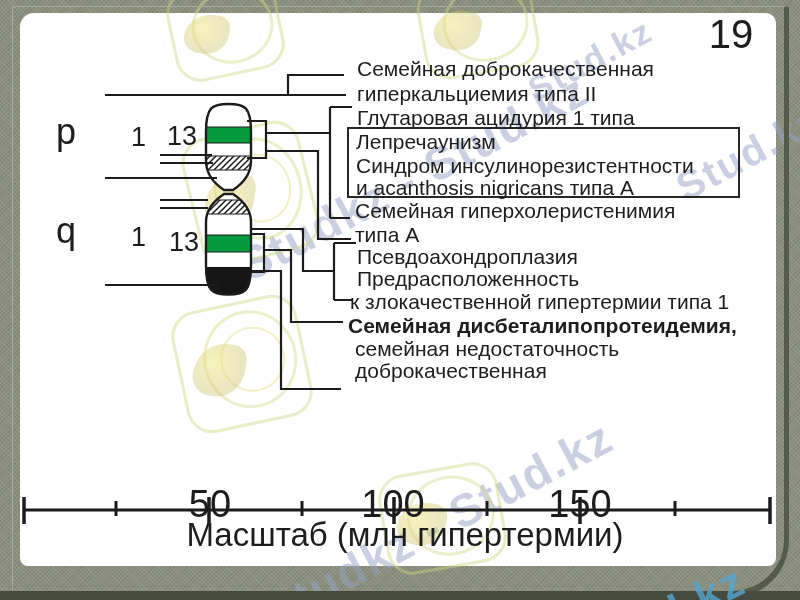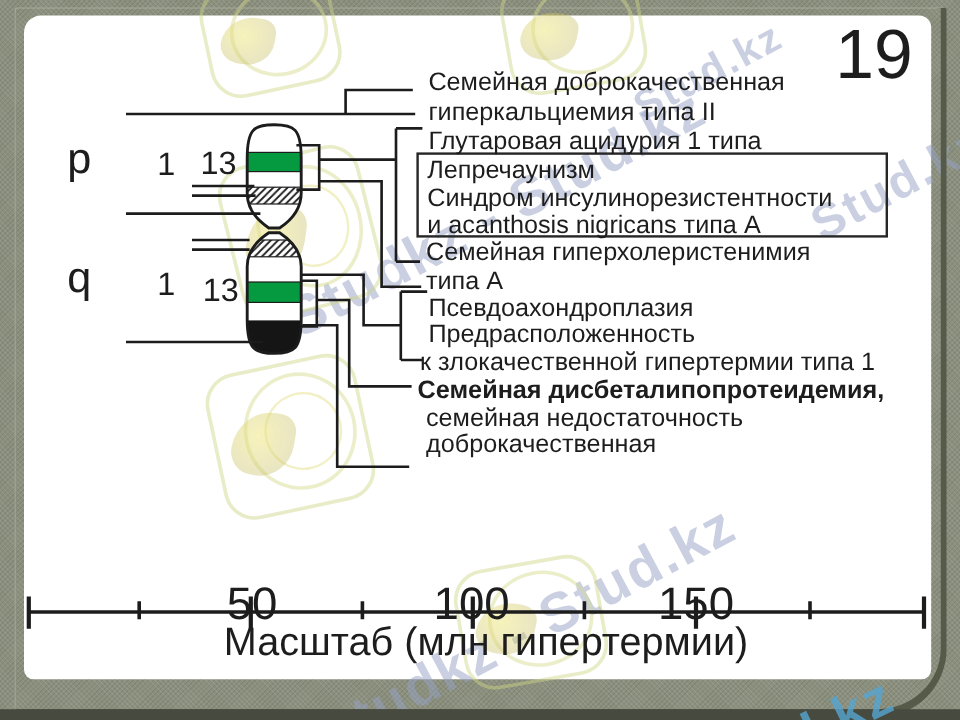--- a/index.html
+++ b/index.html
@@ -28,21 +28,21 @@
   .txt{position:absolute;white-space:nowrap;color:#1d1d1d;z-index:4;}
   .ann{font-size:21px;}
   .ann-box{
     position:absolute;left:347px;top:127px;width:389px;height:67px;
     border:2px solid #262626;z-index:3;background:transparent;
   }
   .pq{font-size:36px;}
   .bandnum{font-size:27px;}
   .scale-num{font-size:38px;text-align:center;margin-top:33px;}
   .scale-caption{font-size:33px;text-align:center;}
-  .page-num{font-size:58px;text-align:left;}
+  .page-num{font-size:40px;text-align:center;}
   .wm{
     position:absolute;white-space:nowrap;font-weight:bold;z-index:2;
     transform-origin:left bottom;letter-spacing:2px;
   }
   .wm-light{color:rgba(150,162,198,0.50);}
   .wm-cyan{color:rgba(85,165,210,0.80);z-index:6;}
   .badge{position:absolute;z-index:2;border:3px solid rgba(205,213,135,.55);border-radius:26px;opacity:.85;}
   .badge i{position:absolute;display:block;}
   .badge .ring{right:4%;top:6%;width:72%;height:78%;border:3px solid rgba(213,219,140,.55);border-radius:50%;}
   .badge .ring2{right:14%;top:20%;width:50%;height:52%;border:2px solid rgba(226,220,120,.5);border-radius:50%;}

